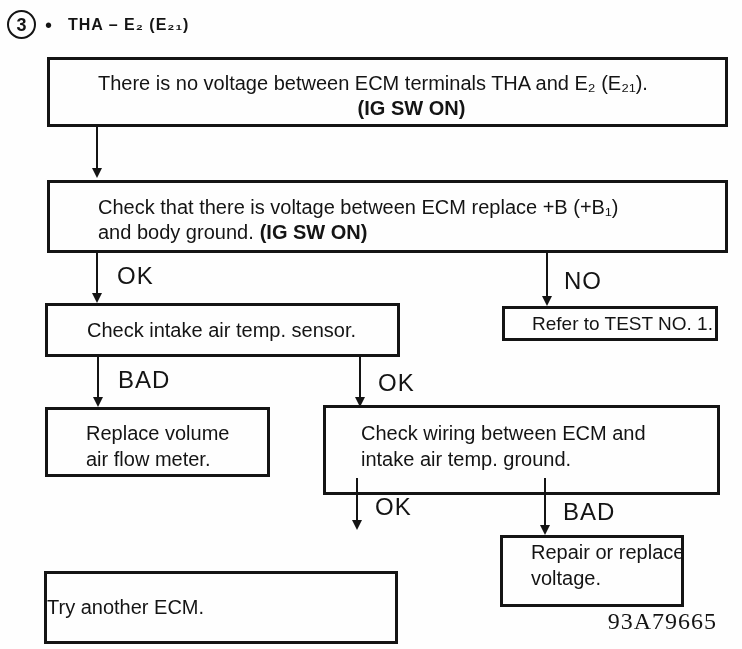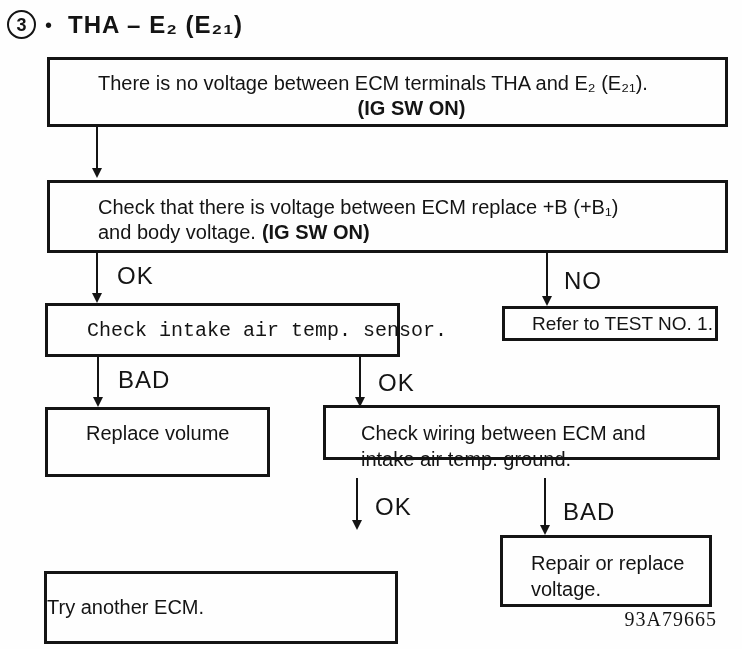--- a/index.html
+++ b/index.html
@@ -12,41 +12,41 @@
     overflow:hidden;
   }
   
   .hdr{position:absolute;left:7px;top:10px;display:flex;align-items:center;}
   .circle-num{
     width:25px;height:25px;border:2.5px solid #141414;border-radius:50%;
     display:flex;align-items:center;justify-content:center;
     font-weight:bold;font-size:18px;line-height:1;
   }
   .bullet{font-size:20px;margin-left:9px;line-height:1;}
-  .hdr-title{margin-left:16px;font-weight:bold;font-size:24px;letter-spacing:1px;}
+  .hdr-title{margin-left:16px;font-weight:bold;font-size:16px;letter-spacing:1px;}
   
   .box{
     position:absolute;border:3px solid #141414;background:#fefefe;
     font-size:20px;line-height:25px;box-sizing:border-box;
   }
   .box .ln{white-space:nowrap;}
   .bold{font-weight:bold;text-align:center;}
   .sp{margin-left:6px;}
   .vcenter{display:flex;flex-direction:column;justify-content:center;}
   
   .vline{position:absolute;width:2px;background:#141414;}
   .ahead{
     position:absolute;width:0;height:0;
     border-left:5px solid transparent;border-right:5px solid transparent;
     border-top:10px solid #141414;
   }
   .elabel{position:absolute;font-size:24px;letter-spacing:1px;white-space:nowrap;}
   .figcode{
     position:absolute;font-family:"Liberation Serif","DejaVu Serif",serif;
-    font-size:20px;letter-spacing:1px;
+    font-size:24px;letter-spacing:1px;
   }
 </style>
 </head>
 <body>
 
 <div class="page">
 
   <div class="hdr">
     <div class="circle-num">
       <span>3</span>
@@ -59,69 +59,70 @@
     <div class="ln">There is no voltage between ECM terminals THA and E₂ (E₂₁).</div>
     <div class="ln bold">(IG SW ON)</div>
   </div>
 
   <div class="vline" style="left:96px;top:127px;height:43px;"></div>
   <div class="ahead" style="left:92px;top:168px;"></div>
 
   <div class="box" style="left:47px;top:180px;width:681px;height:73px;padding:12px 0 0 48px;">
     <div class="ln">Check that there is voltage between ECM replace +B (+B₁)</div>
     <div class="ln">
-      <span>and body voltage.</span><span class="bold sp">(IG SW ON)</span>
+      <span>and body ground.</span><span class="bold sp">(IG SW ON)</span>
     </div>
   </div>
 
   <div class="vline" style="left:96px;top:253px;height:42px;"></div>
   <div class="ahead" style="left:92px;top:293px;"></div>
   <div class="elabel" style="left:117px;top:262px;">OK</div>
 
   <div class="vline" style="left:546px;top:253px;height:44px;"></div>
   <div class="ahead" style="left:542px;top:296px;"></div>
   <div class="elabel" style="left:564px;top:267px;">NO</div>
 
-  <div class="box vcenter" style="left:45px;top:303px;width:355px;height:54px;padding-left:39px;font-family:Liberation Mono, monospace;">
+  <div class="box vcenter" style="left:45px;top:303px;width:355px;height:54px;padding-left:39px;">
     <div class="ln">Check intake air temp. sensor.</div>
   </div>
 
   <div class="box vcenter" style="left:502px;top:306px;width:216px;height:35px;padding-left:27px;font-size:19px;">
     <div class="ln">Refer to TEST NO. 1.</div>
   </div>
 
   <div class="vline" style="left:97px;top:357px;height:42px;"></div>
   <div class="ahead" style="left:93px;top:397px;"></div>
   <div class="elabel" style="left:118px;top:366px;">BAD</div>
 
   <div class="vline" style="left:359px;top:357px;height:42px;"></div>
   <div class="ahead" style="left:355px;top:397px;"></div>
   <div class="elabel" style="left:378px;top:369px;">OK</div>
 
   <div class="box" style="left:45px;top:407px;width:225px;height:70px;padding:10px 0 16px 38px;line-height:26px;">
     <div class="ln">Replace volume</div>
+    <div class="ln">air flow meter.</div>
   </div>
 
-  <div class="box" style="left:323px;top:405px;width:397px;height:55px;padding:12px 0 0 35px;line-height:26px;">
+  <div class="box" style="left:323px;top:405px;width:397px;height:90px;padding:12px 0 0 35px;line-height:26px;">
     <div class="ln">Check wiring between ECM and</div>
     <div class="ln">intake air temp. ground.</div>
   </div>
 
   <div class="vline" style="left:356px;top:478px;height:44px;"></div>
   <div class="ahead" style="left:352px;top:520px;"></div>
   <div class="elabel" style="left:375px;top:493px;">OK</div>
 
   <div class="vline" style="left:544px;top:478px;height:49px;"></div>
   <div class="ahead" style="left:540px;top:525px;"></div>
   <div class="elabel" style="left:563px;top:498px;">BAD</div>
 
   <div class="box vcenter" style="left:44px;top:530px;width:354px;height:73px;margin-top:41px;">
     <div class="ln">Try another ECM.</div>
   </div>
 
-  <div class="box" style="left:500px;top:535px;width:212px;height:72px;padding:12px 0 0 28px;line-height:26px;">
+  <div class="box" style="left:500px;top:535px;width:184px;height:72px;padding:1px 0 0 28px;line-height:26px;">
     <div class="ln">Repair or replace</div>
     <div class="ln">voltage.</div>
   </div>
 
   <div class="figcode" style="left:597px;top:608px;width:120px;text-align:right;">93A79665</div>
 
 </div>
 
 </body></html>

